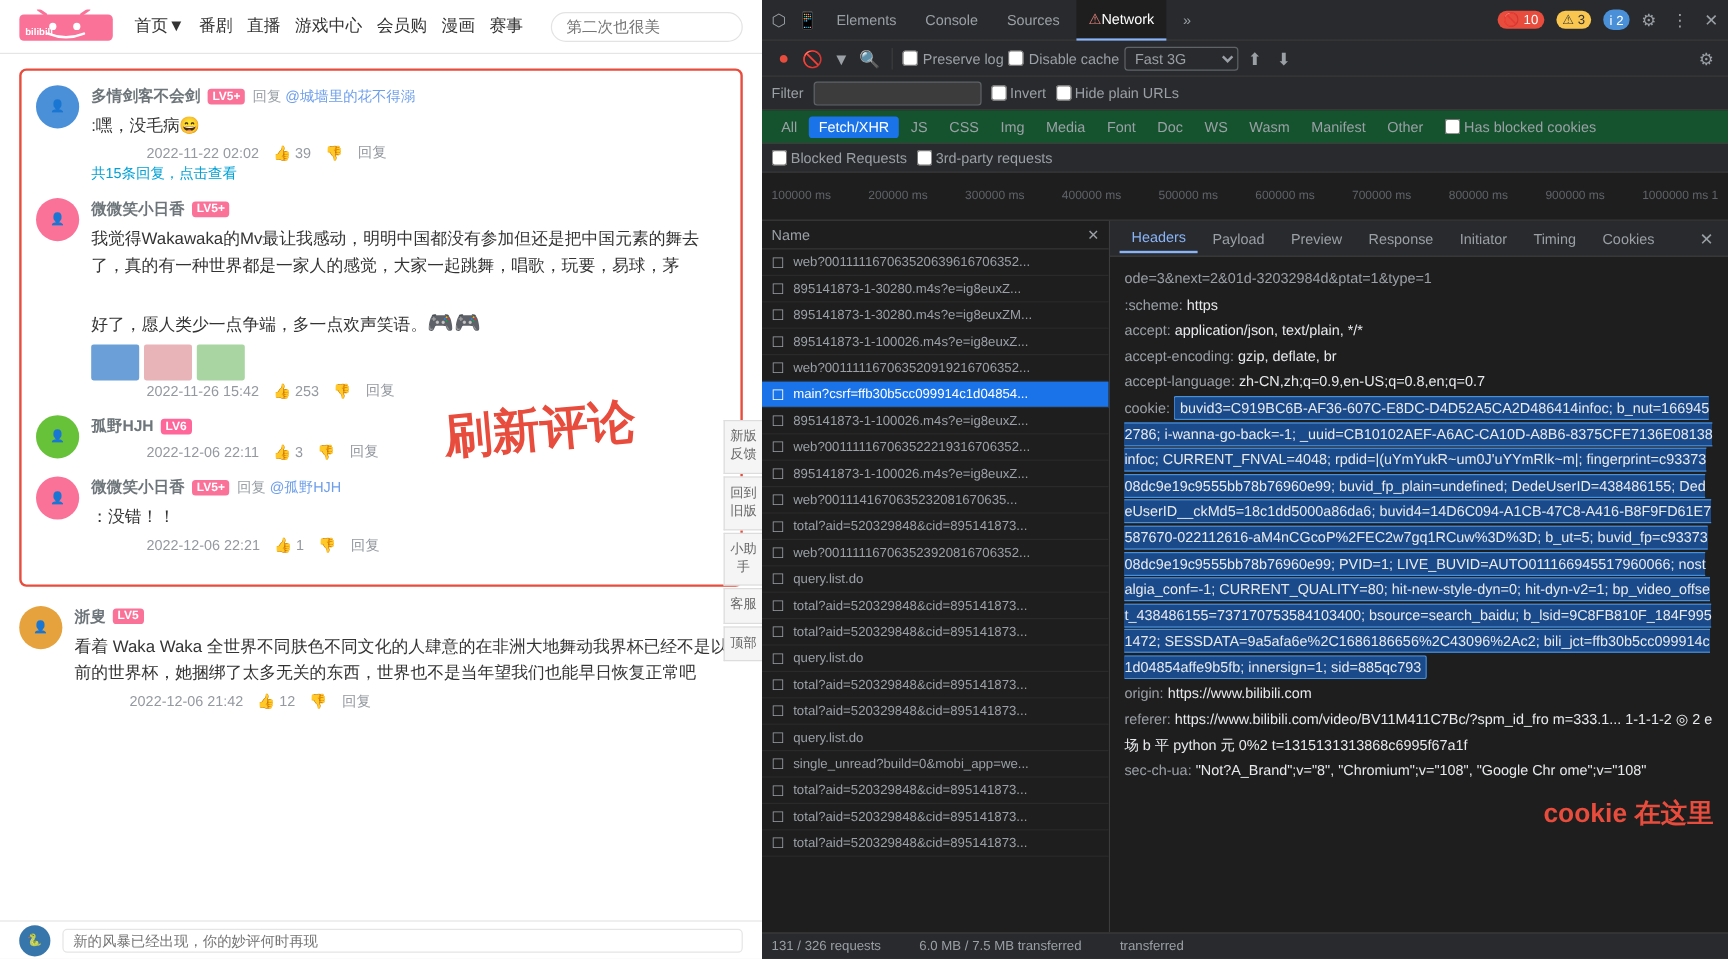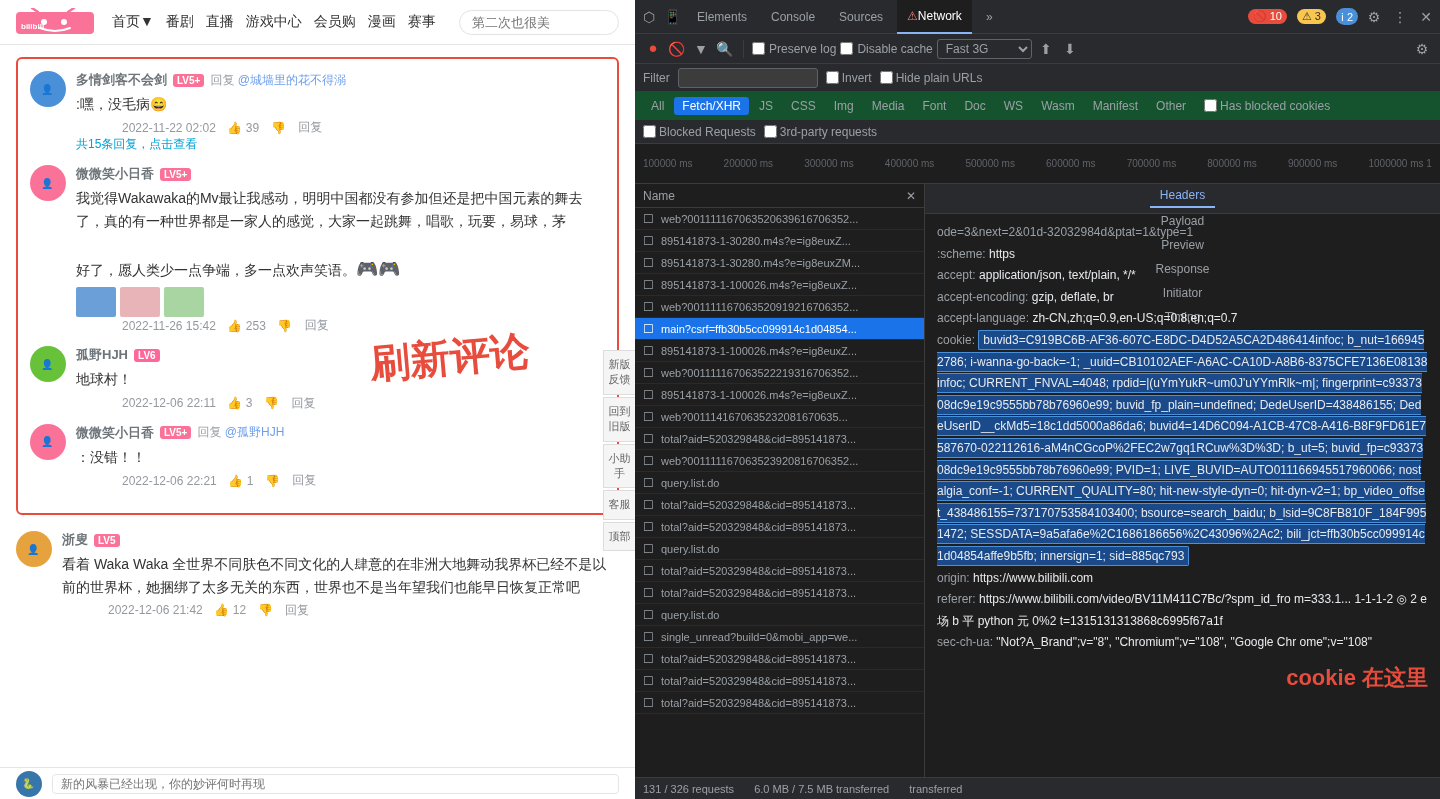--- a/index.html
+++ b/index.html
@@ -438,21 +438,20 @@
 
     .headers-tabs {
       display: flex;
       align-items: center;
       background: #292a2d;
       height: 30px;
       padding: 0 8px;
       border-bottom: 1px solid #3c3c3c;
       gap: 2px;
       flex-shrink: 0;
-      flex-direction: column;
     }
 
     .h-tab {
       padding: 4px 10px;
       font-size: 12px;
       color: #9aa0a6;
       cursor: pointer;
     }
     .h-tab.active {
       color: #8ab4f8;
@@ -500,21 +499,21 @@
     .status-bar {
       height: 22px;
       background: #292a2d;
       border-top: 1px solid #3c3c3c;
       display: flex;
       align-items: center;
       padding: 0 8px;
       font-size: 11px;
       color: #9aa0a6;
       flex-shrink: 0;
-      gap: 20px;
+      gap: 32px;
     }
 
     
     .timeline-container {
       background: #1e1e1e;
       height: 40px;
       display: flex;
       align-items: center;
       padding: 0 8px;
       overflow: hidden;
@@ -676,21 +675,20 @@
 
       <div class="refresh-label">刷新评论</div>
 
       <div class="comment-item">
         <div class="avatar av-green">👤</div>
         <div class="comment-content">
           <div class="comment-user">
             <span class="username">孤野HJH</span>
             <span class="lv-badge lv6">LV6</span>
           </div>
-          <div class="comment-text">地球村！</div>
           <div class="comment-meta">
             <span>2022-12-06 22:11</span>
             <div class="comment-actions">
               <div class="action-btn">👍 <span>3</span></div>
               <div class="action-btn">👎</div>
               <div class="action-btn">回复</div>
             </div>
           </div>
         </div>
       </div>

